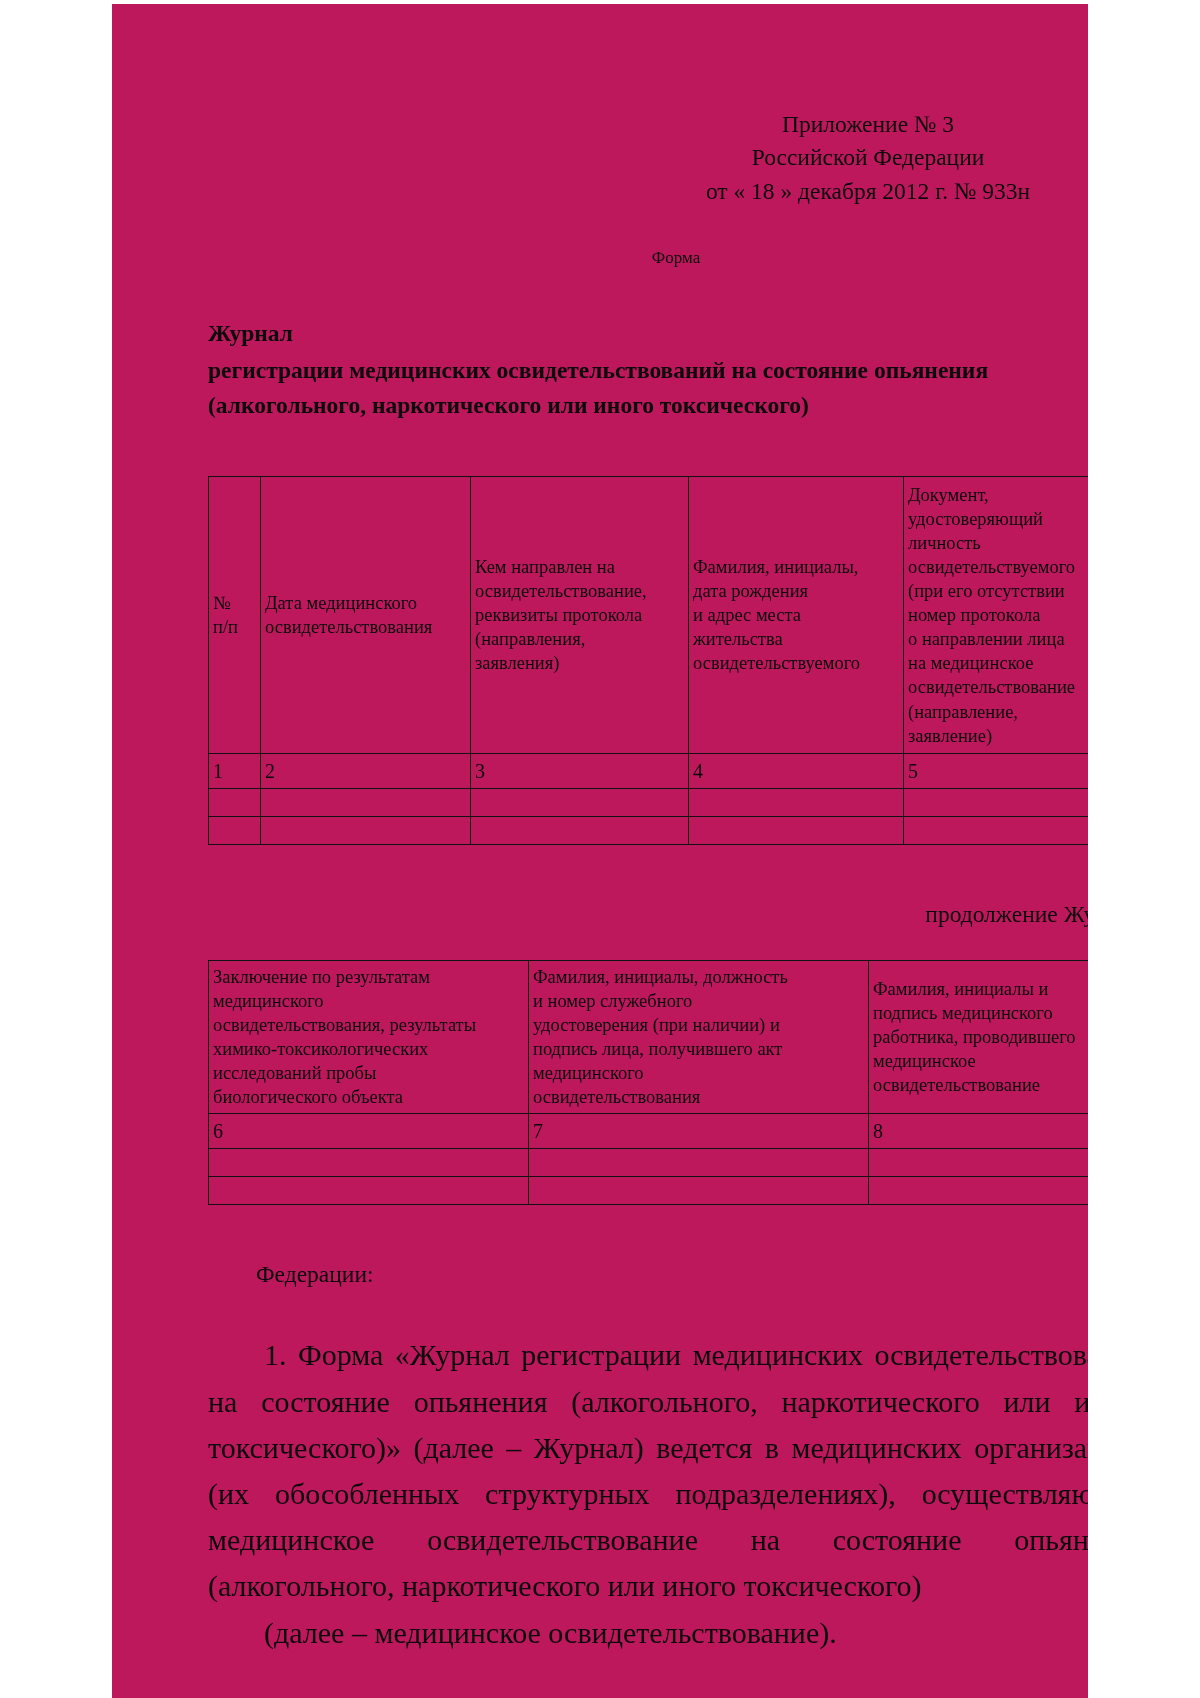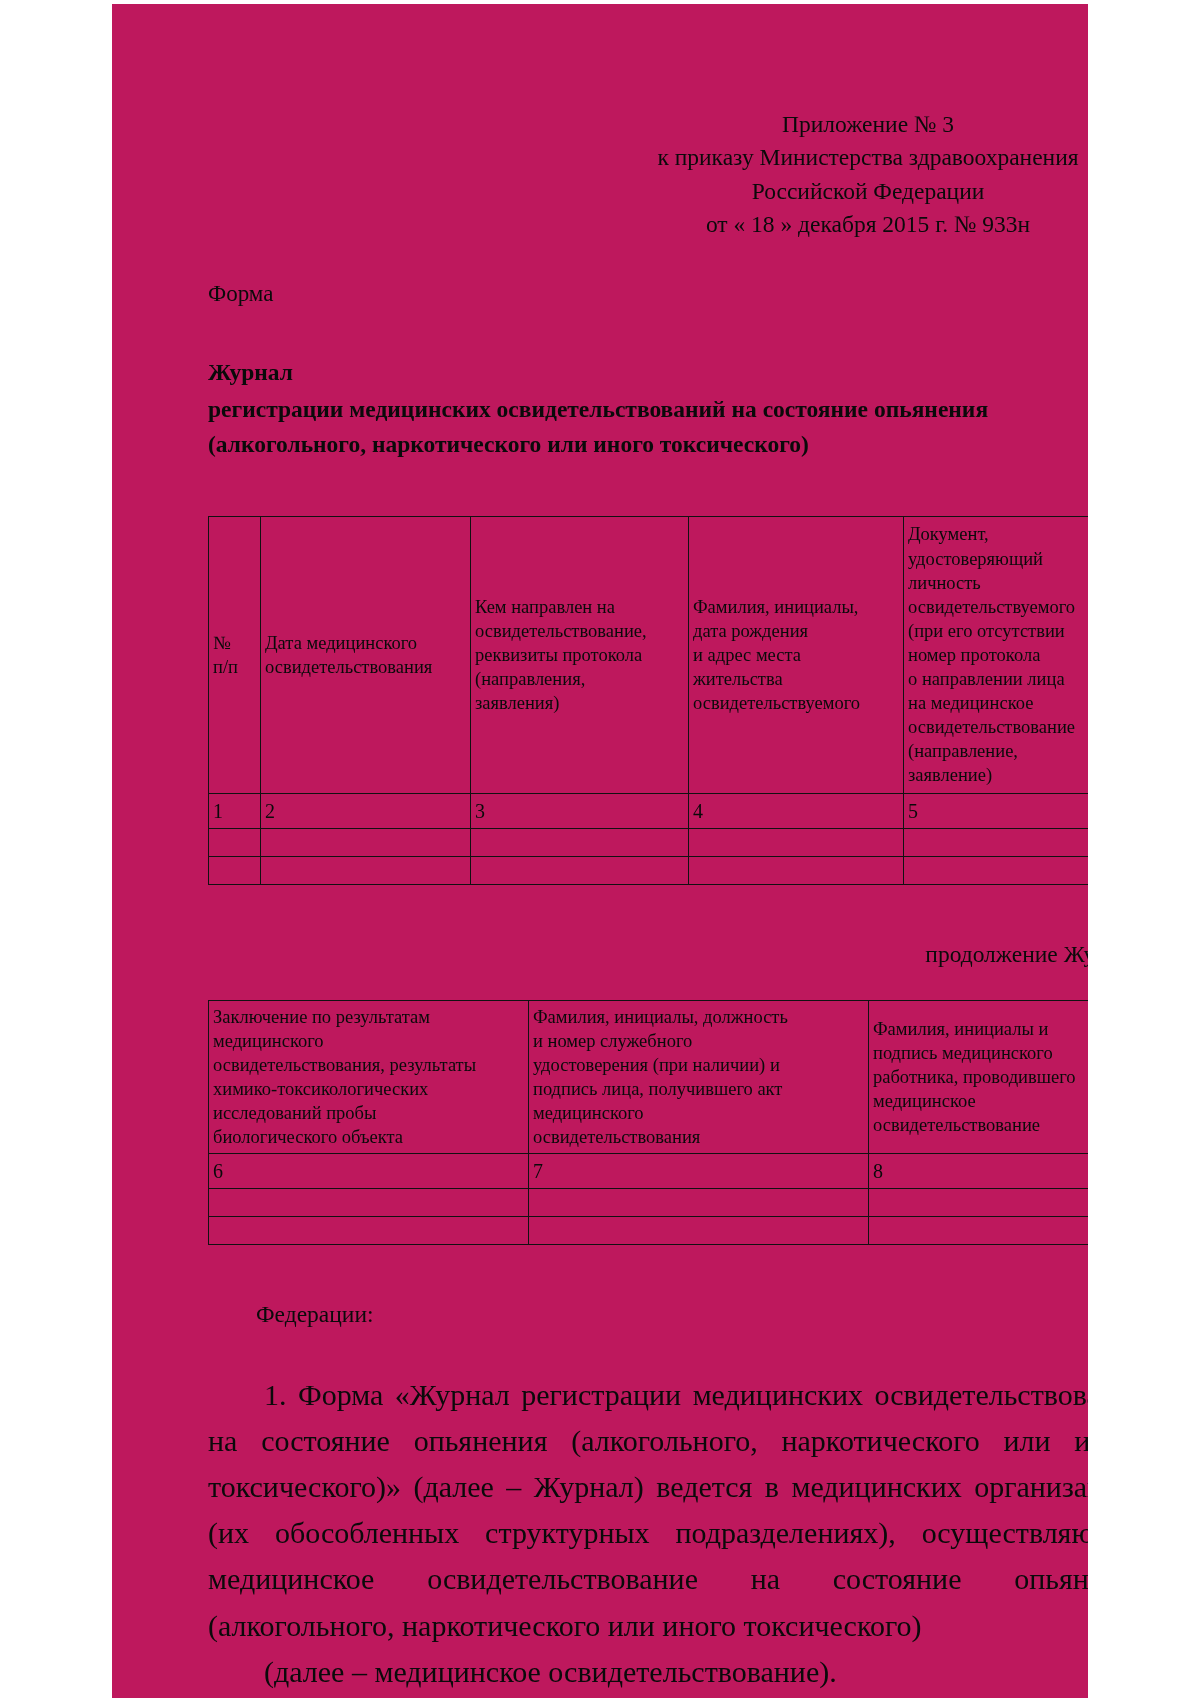--- a/index.html
+++ b/index.html
@@ -33,22 +33,22 @@
     text-align: center;
     width: 560px;
     margin-left: 380px;
     line-height: 1.42;
     font-size: 23.5px;
   }
   .doc-header div { white-space: nowrap; }
 
   .form-word {
     margin-top: 40px;
-    text-align: left;
-    font-size: 23px;
+    text-align: center;
+    font-size: 17px;
     padding-right: 4px;
   }
 
   
   .title-block {
     margin-top: 48px;
     font-weight: bold;
     font-size: 23.5px;
     line-height: 1.48;
   }
@@ -113,23 +113,22 @@
   .notes-body p:last-child { text-align: left; }
 </style>
 </head>
 <body>
 
 <div class="page">
   <div class="content">
 
     <div class="doc-header">
       <div>Приложение № 3</div>
-      <div>к приказу Министерства здравоохранения</div>
       <div>Российской Федерации</div>
-      <div>от « 18 » декабря 2015 г. № 933н</div>
+      <div>от « 18 » декабря 2012 г. № 933н</div>
     </div>
 
     <div class="form-word">Форма</div>
 
     <div class="title-block">
       <div class="title-main">Журнал</div>
       <div>регистрации медицинских освидетельствований на состояние опьянения</div>
       <div>(алкогольного, наркотического или иного токсического)</div>
     </div>
 

